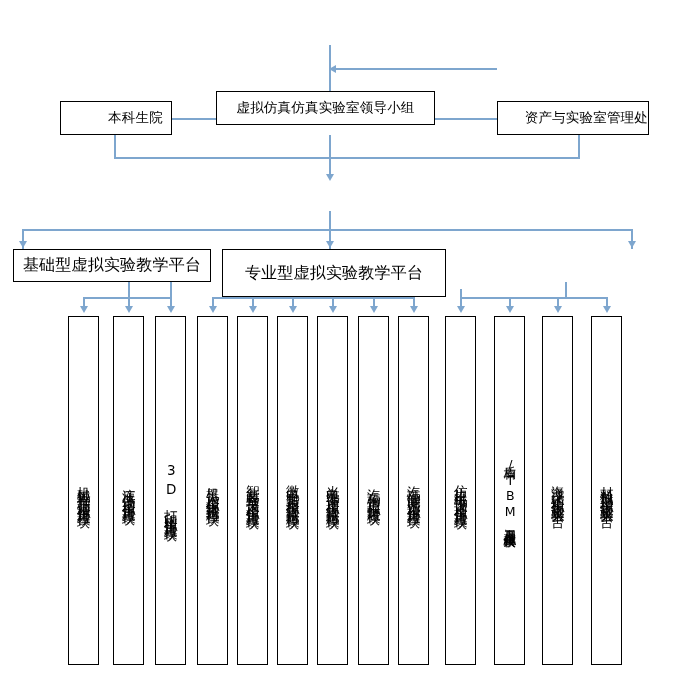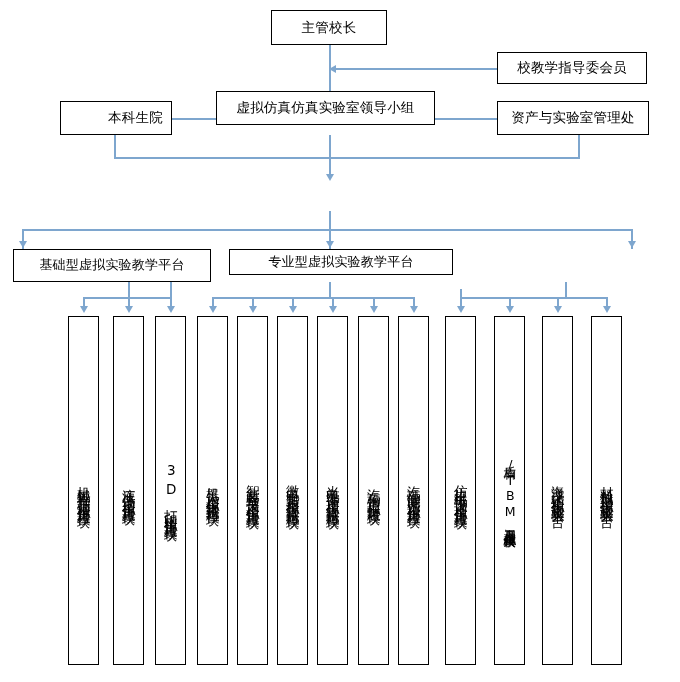--- a/index.html
+++ b/index.html
@@ -26,21 +26,21 @@
     display: flex;
     align-items: center;
     justify-content: center;
     text-align: center;
     color: #000000;
     font-size: 13.5px;
     line-height: 1.15;
     letter-spacing: 0.2px;
     z-index: 3;
   }
-  .node.platform { font-size: 13px; }
+  .node.platform { font-size: 16px; }
   .node.leaf {
     
     writing-mode: vertical-rl;
     text-orientation: upright;
     align-items: center;
     justify-content: center;
     font-size: 13.5px;
     letter-spacing: 2.6px;
     line-height: 1;
     padding: 2px 0;
@@ -129,45 +129,39 @@
   <div class="ln h" style="left:460px; top:297px; width:148px;"></div>
   <div class="ln v" style="left:460px; top:289px; height:20px;"></div>
   <div class="arrow" style="left:456.5px; top:306px;"></div>
   <div class="ln v" style="left:509px; top:297px; height:12px;"></div>
   <div class="arrow" style="left:505.5px; top:306px;"></div>
   <div class="ln v" style="left:557px; top:297px; height:12px;"></div>
   <div class="arrow" style="left:553.5px; top:306px;"></div>
   <div class="ln v" style="left:606px; top:297px; height:12px;"></div>
   <div class="arrow" style="left:602.5px; top:306px;"></div>
 
-  <div class="node" style="left:271px; top:10px; width:116px; height:35px;">
-    <span>主管校长</span>
-  </div>
-
-  <div class="node" style="left:497px; top:52px; width:150px; height:32px;">
-    <span>校教学指导委会员</span>
-  </div>
+
 
   <div class="node" style="left:60px; top:101px; width:112px; height:34px;padding-left:39px;">
     <span>本科生院</span>
   </div>
 
   <div class="node" style="left:216px; top:91px; width:219px; height:34px;">
     <span>虚拟仿真仿真实验室领导小组</span>
   </div>
 
-  <div class="node" style="left:497px; top:101px; width:152px; height:34px;">
+  <div class="node" style="left:497px; top:101px; width:152px; height:34px;justify-content:flex-end;">
     <span>资产与实验室管理处</span>
   </div>
 
 
   <div class="node platform" style="left:13px; top:249px; width:198px; height:33px;">
     <span>基础型虚拟实验教学平台</span>
   </div>
-  <div class="node platform" style="left:222px; top:249px; width:224px; height:26px;margin-left:7px;">
+  <div class="node platform" style="left:222px; top:249px; width:224px; height:48px;">
     <span>专业型虚拟实验教学平台</span>
   </div>
 
   <div class="node leaf" style="left:68px; top:316px; width:31px; height:349px;">
     <span>机械工程基础虚拟仿真模块</span>
   </div>
   <div class="node leaf" style="left:113px; top:316px; width:31px; height:349px;">
     <span>液压传动虚拟仿真模块</span>
   </div>
   <div class="node leaf" style="left:155px; top:316px; width:31px; height:349px;">

